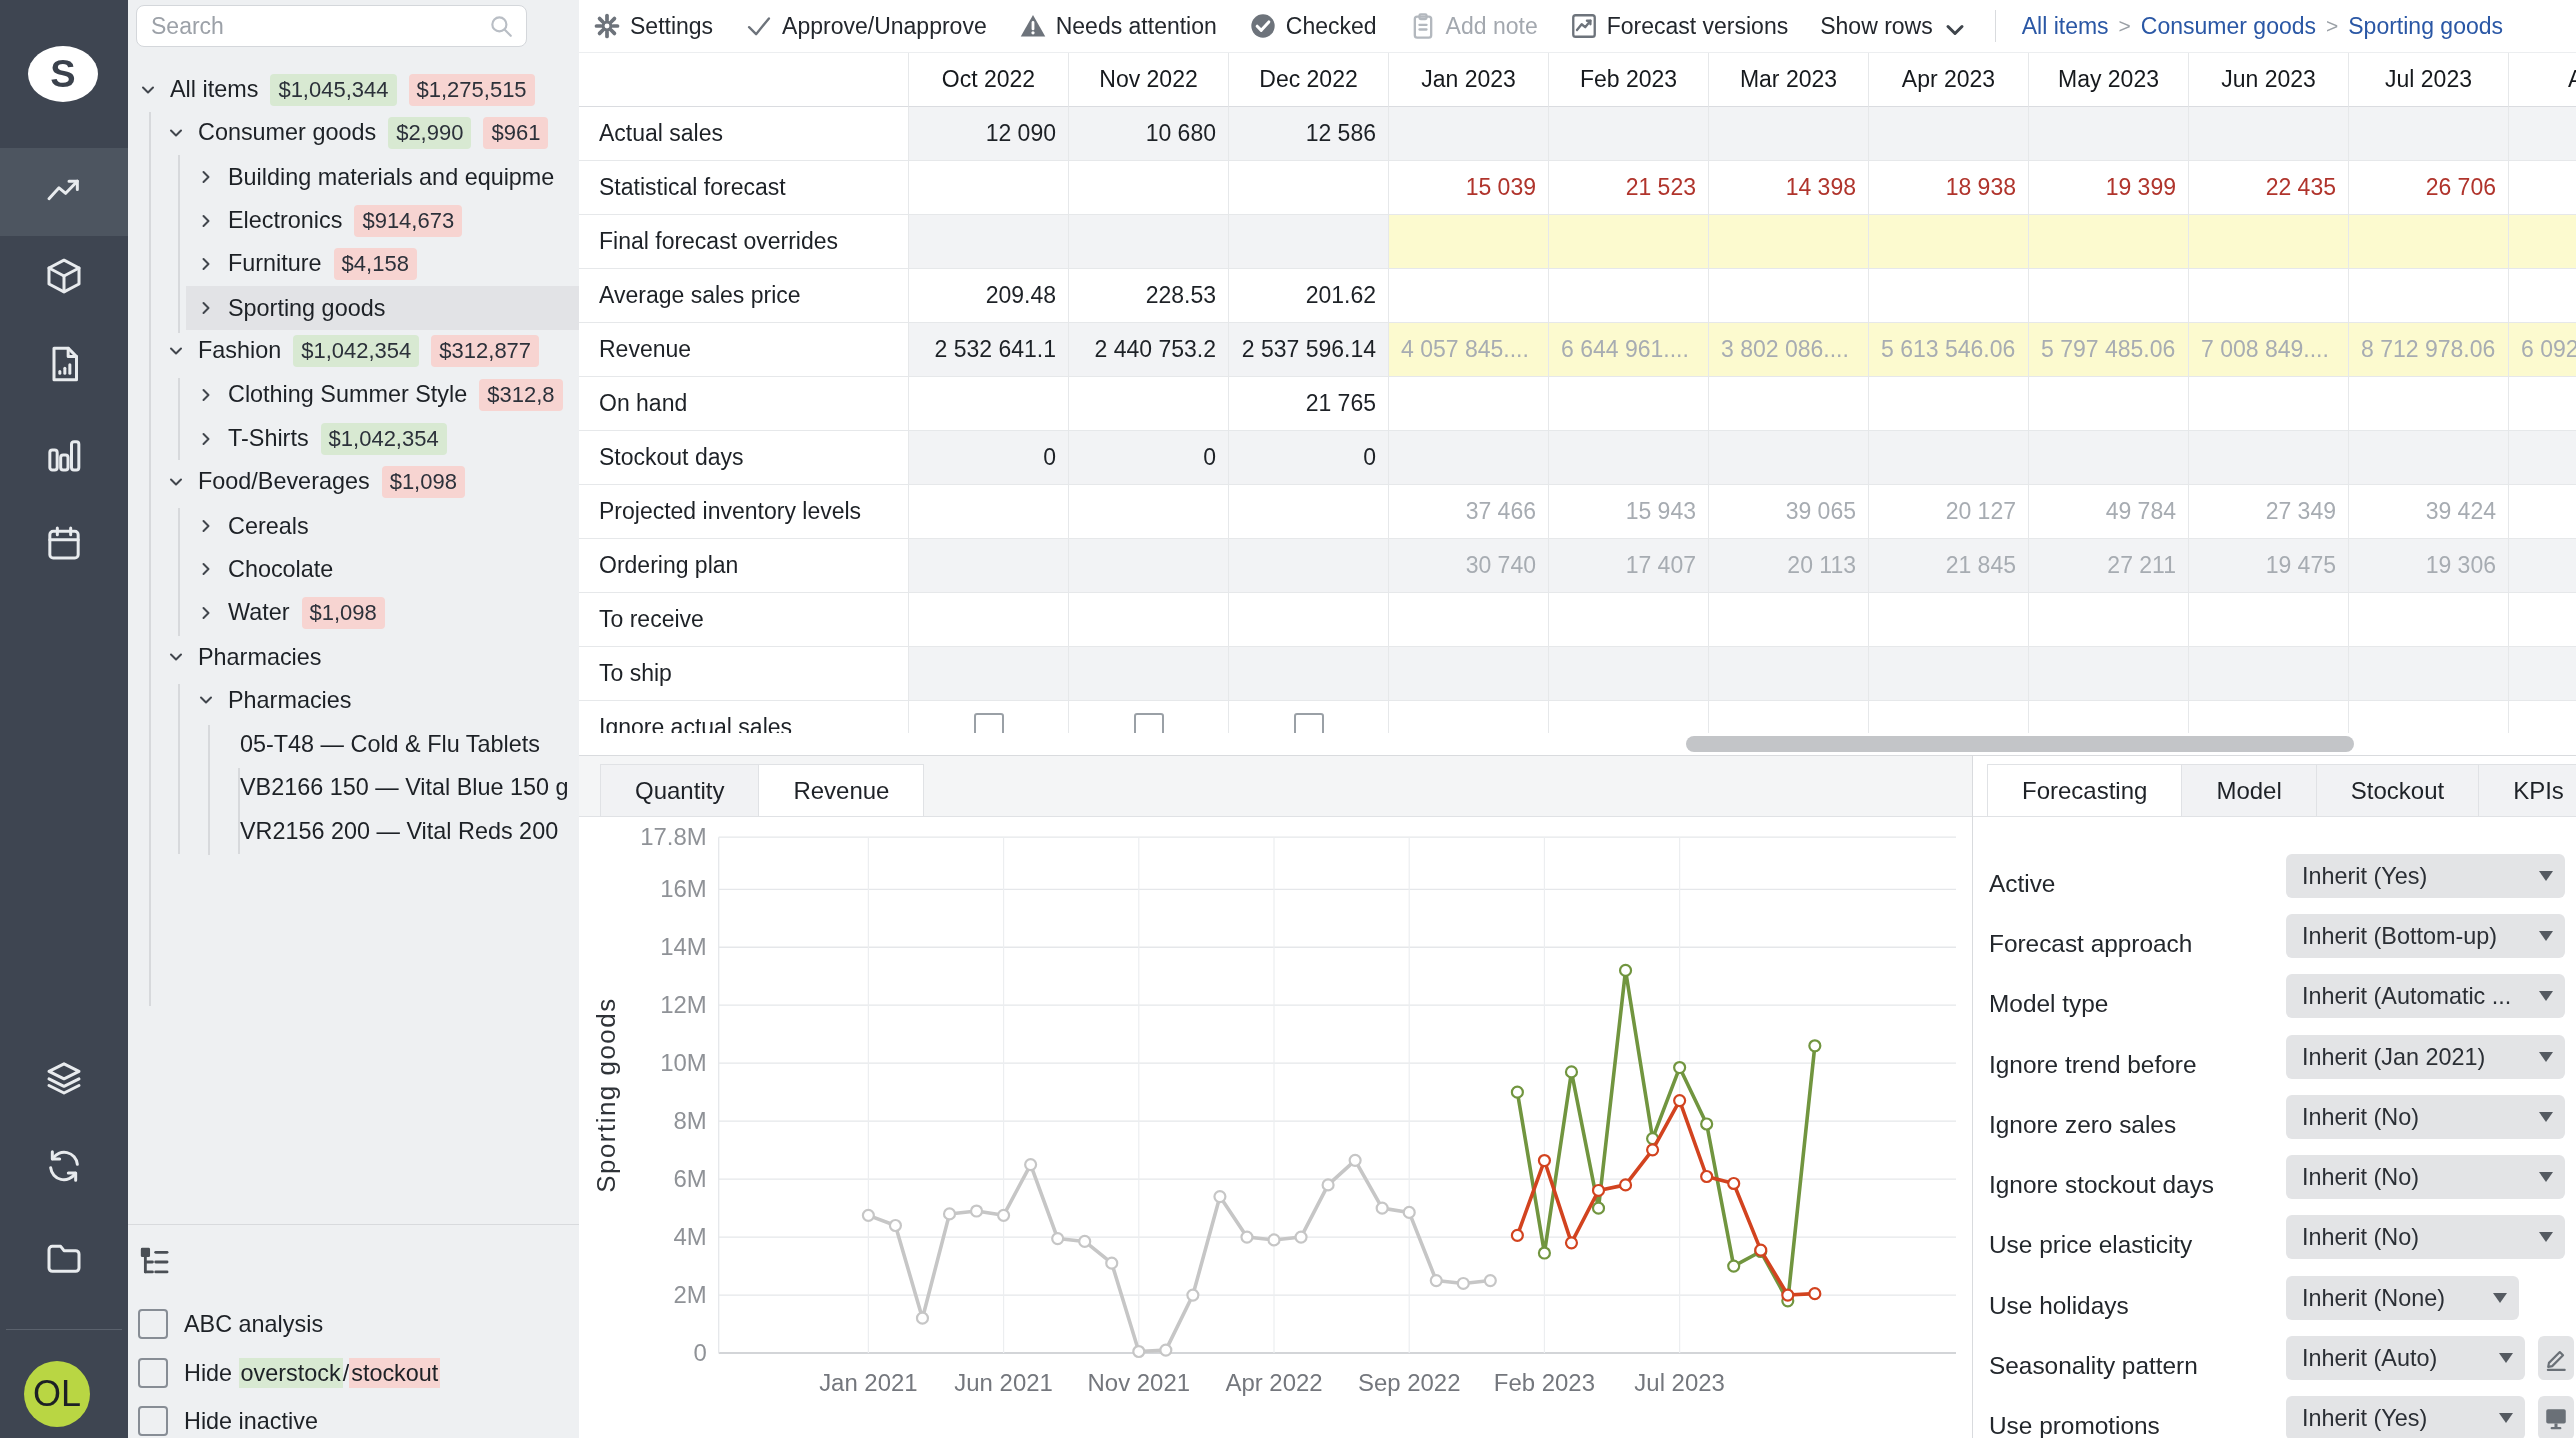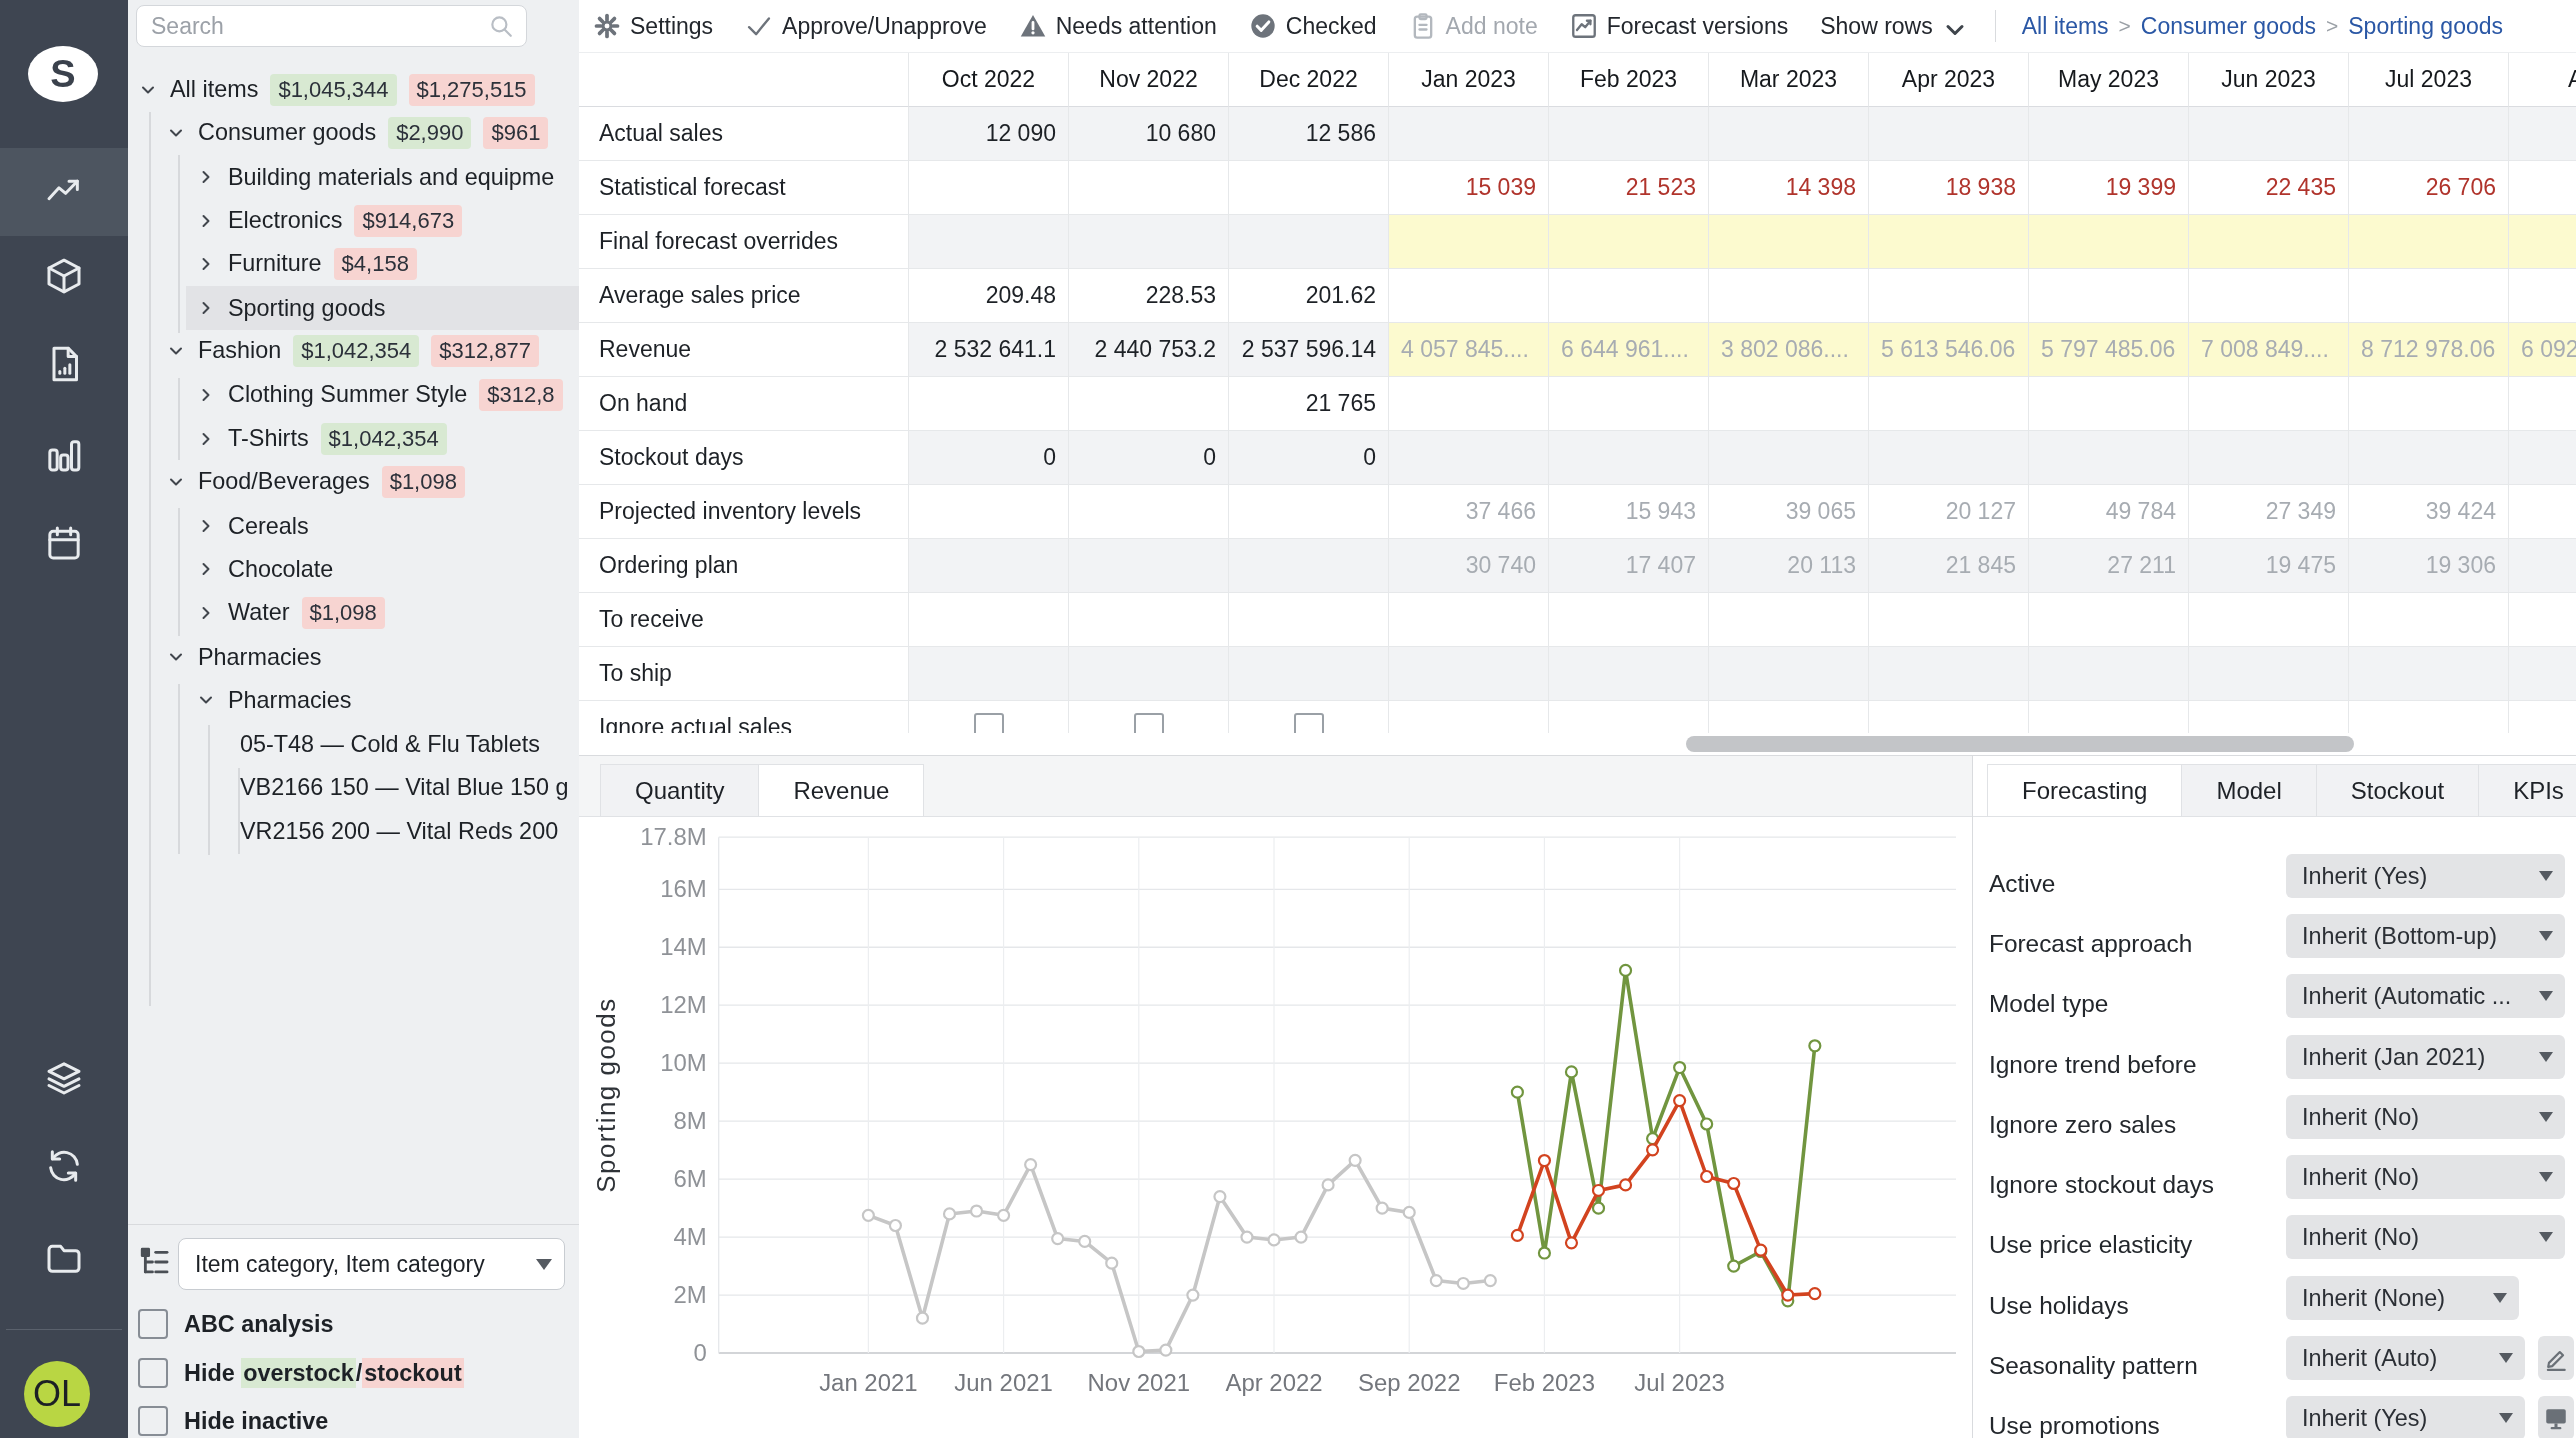--- a/index.html
+++ b/index.html
@@ -33,21 +33,21 @@
   .badge.red{background:#f7d4d1;}
   #treefoot-divider{left:0;top:1224px;width:451px;height:0;border-top:1px solid #d8dadd;}
   #groupicon{left:10px;top:1245px;width:34px;height:34px;}
   #groupdd{left:50px;top:1238px;width:387px;height:52px;background:#fff;border:1px solid #c8ccd1;border-radius:8px;
       display:flex;align-items:center;box-sizing:border-box;padding:0 38px 0 16px;overflow:hidden;}
   #groupdd .val{font-size:23px;color:#1d2126;white-space:nowrap;}
   .ddcaret{position:absolute;right:12px;top:50%;margin-top:-5px;width:0;height:0;
       border-left:8px solid transparent;border-right:8px solid transparent;border-top:11px solid #555a61;}
   .filterrow{position:absolute;left:0;width:451px;height:44px;display:flex;align-items:center;}
   .filterrow .box{width:26px;height:26px;border:2.5px solid #878d95;border-radius:4px;margin-left:10px;background:transparent;}
-  .filterrow .txt{font-size:23.4px;margin-left:16px;white-space:nowrap;font-weight:bold;}
+  .filterrow .txt{font-size:23.4px;margin-left:16px;white-space:nowrap;}
   .mark-green{background:#d8e9d2;padding:2px 2px;}
   .mark-red{background:#f7d4d1;padding:2px 2px;}
   
   #toolbar{left:579px;top:0;width:1997px;height:53px;background:#fff;display:flex;align-items:center;
       padding-left:14px;box-sizing:border-box;border-bottom:1px solid #eceef0;}
   .tbitem{display:flex;align-items:center;margin-right:32px;cursor:default;}
   .tbitem svg{width:28px;height:28px;margin-right:9px;}
   .tbitem .tlbl{font-size:23px;color:#23272d;white-space:nowrap;}
   .tbitem.muted .tlbl{color:#a3a8af;}
   .tbdivider{width:0;height:32px;border-left:1px solid #d9dbde;margin:0 26px 0 2px;}
@@ -279,24 +279,20 @@
     <div id="treefoot-divider" class="abs"></div>
     <span id="groupicon" class="abs"><svg viewBox="0 0 24 24" fill="none" stroke="#4a4f55" stroke-width="2" stroke-linecap="round" stroke-linejoin="round">
           <rect x="3" y="3" width="4.5" height="4.5" fill="#4a4f55"></rect>
           <path d="M5.2 7.5 V19"></path>
           <path d="M5.2 12 h5"></path>
           <path d="M5.2 19 h5"></path>
           <path d="M12.5 12 h8"></path>
           <path d="M12.5 19 h8"></path>
           <path d="M12.5 5.2 h8"></path>
         </svg></span>
-    <div id="groupdd" class="abs">
-      <span class="val">Item category, Item category</span>
-      <span class="ddcaret"></span>
-    </div>
     <div id="filters">
         <div class="filterrow" style="top:1302px">
           <div class="box"></div>
           <div class="txt">ABC analysis</div>
         </div>
         <div class="filterrow" style="top:1351px">
           <div class="box"></div>
           <div class="txt">Hide <span class="mark-green">overstock</span>/<span class="mark-red">stockout</span></div>
         </div>
         <div class="filterrow" style="top:1399px">

